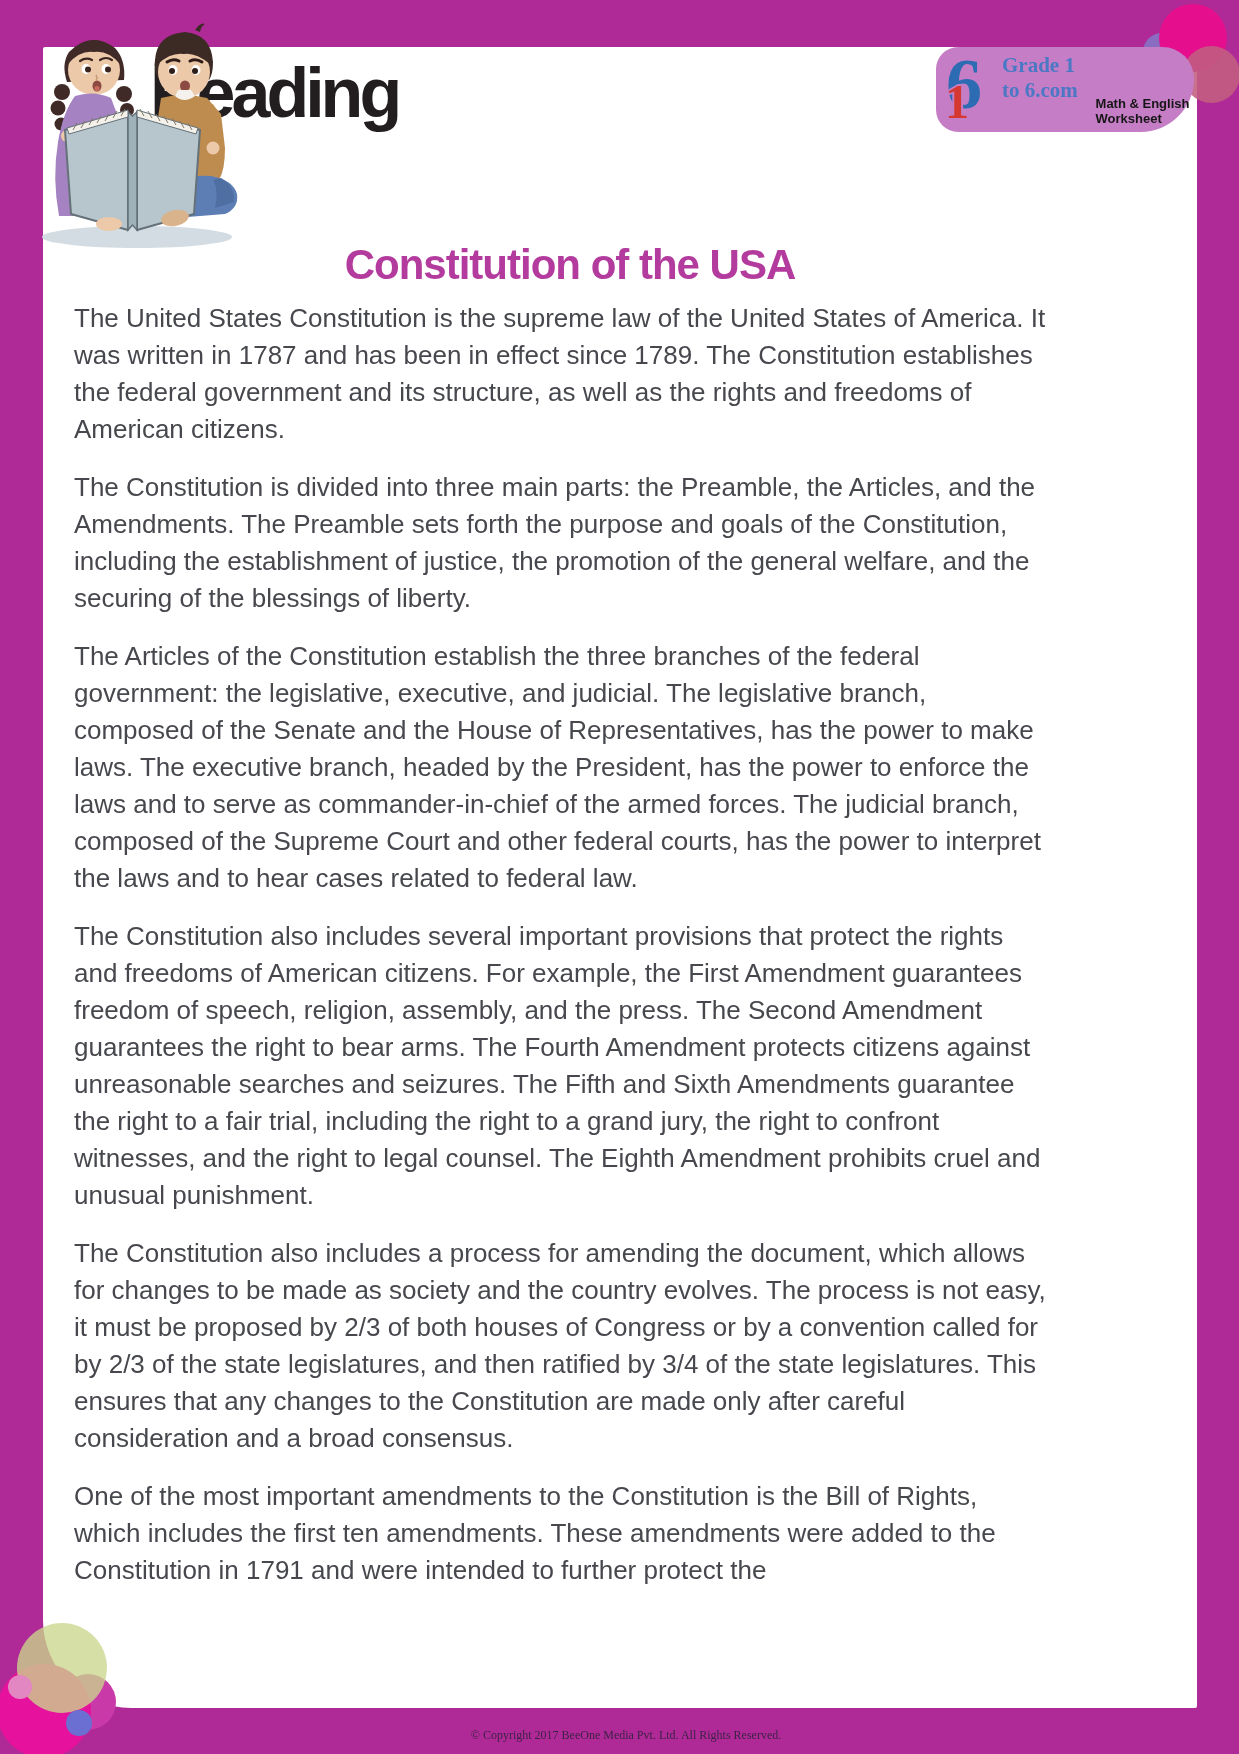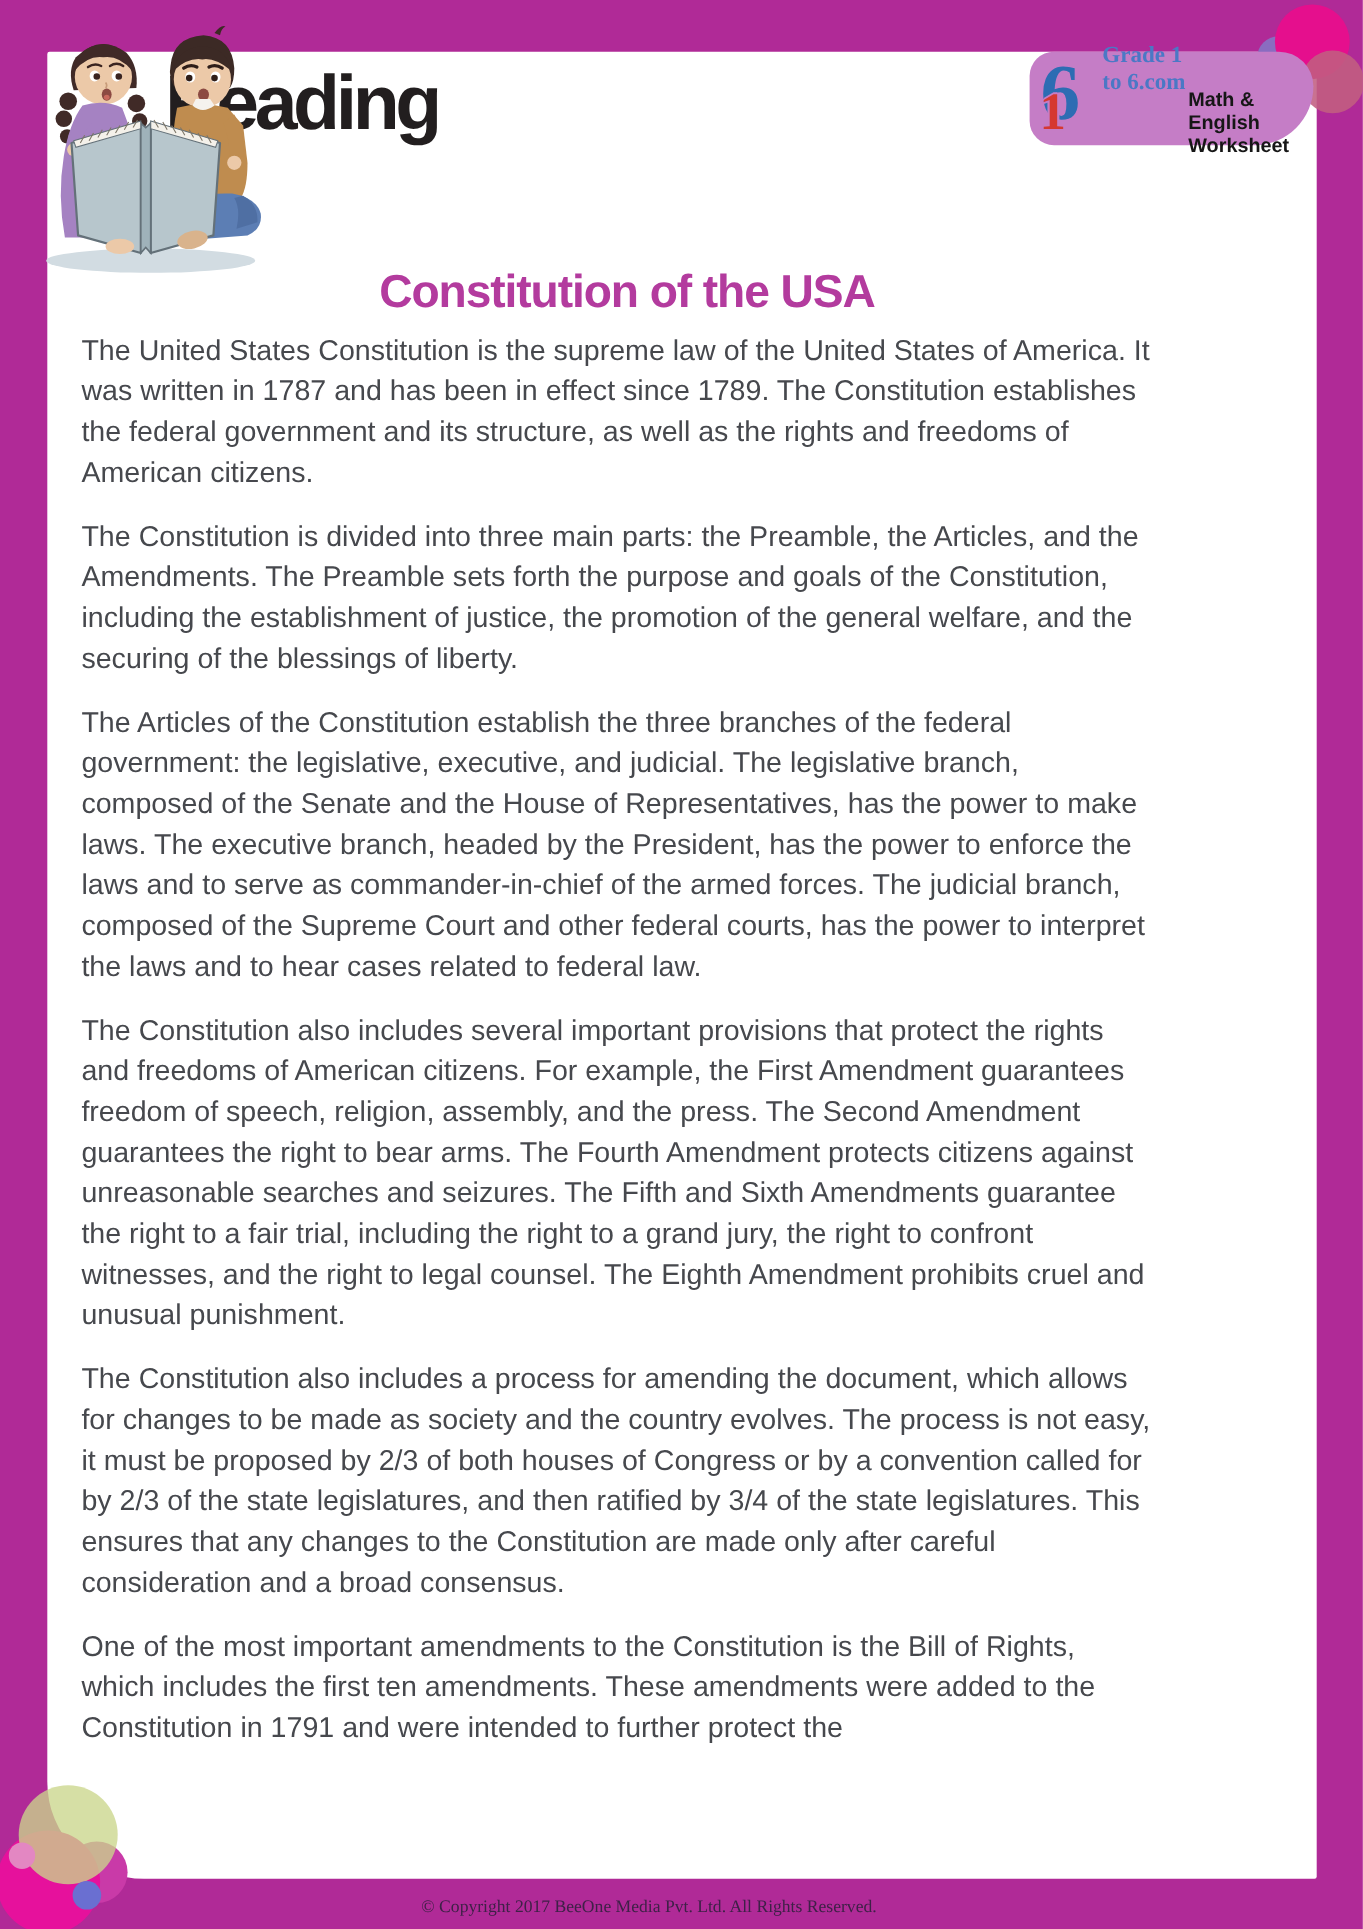--- a/index.html
+++ b/index.html
@@ -18,28 +18,28 @@
         border-radius:24px 34px 58px 24px;display:flex;align-items:center;box-sizing:border-box;
         padding-left:8px;gap:6px;z-index:5;}
   .logo-mono{position:relative;width:52px;height:76px;flex:0 0 auto;}
   .logo-six{position:absolute;left:2px;top:-6px;font-family:"Liberation Serif",serif;font-weight:bold;
         font-size:72px;line-height:76px;color:#2d6cb3;}
   .logo-one{position:absolute;left:1px;top:26px;font-family:"Liberation Serif",serif;font-weight:bold;
         font-size:48px;line-height:48px;color:#d53831;
         text-shadow:-2px 0 0 #c57dc6,2px 0 0 #c57dc6,0 -2px 0 #c57dc6,0 2px 0 #c57dc6;}
   .logo-text{display:flex;flex-direction:row;gap:1px;}
   .logo-site{font-family:"Liberation Serif",serif;font-weight:bold;font-size:21px;color:#4b78c5;}
-  .logo-tagline{font-weight:bold;font-size:18px;color:#161616;margin-top:43px;}
+  .logo-tagline{font-weight:bold;font-size:13px;color:#161616;margin-top:43px;}
   
   .passage{position:absolute;left:74px;top:300px;width:975px;z-index:2;
         font-size:26px;line-height:37px;color:#46484d;}
   .passage p{margin:0 0 21px 0;}
   
   .copyright{position:absolute;bottom:11px;left:0;width:1180px;text-align:center;z-index:2;
-        font-family:"Liberation Serif",serif;font-size:16px;color:#3e2147;}
+        font-family:"Liberation Serif",serif;font-size:12px;color:#3e2147;padding-left:36px;}
   
   .circle{position:absolute;border-radius:50%;}
   .tr-purple{left:1143px;top:33px;width:38px;height:38px;background:#8a6cc0;z-index:2;}
   .tr-pink{left:1159px;top:4px;width:68px;height:68px;background:#e50f8d;z-index:3;}
   .tr-rose{left:1183px;top:46px;width:57px;height:57px;background:rgba(193,95,129,.88);z-index:4;}
   .bl-magenta{left:60px;top:1674px;width:56px;height:56px;background:#c93aa8;z-index:2;}
   .bl-pink{left:-3px;top:1664px;width:94px;height:94px;background:#e6119c;z-index:3;}
   .bl-green{left:17px;top:1623px;width:90px;height:90px;background:rgba(203,214,140,.78);z-index:4;}
   .bl-lightpink{left:8px;top:1675px;width:24px;height:24px;background:#e387c2;z-index:4;}
   .bl-blue{left:66px;top:1710px;width:26px;height:26px;background:#6a6fd1;z-index:5;}

